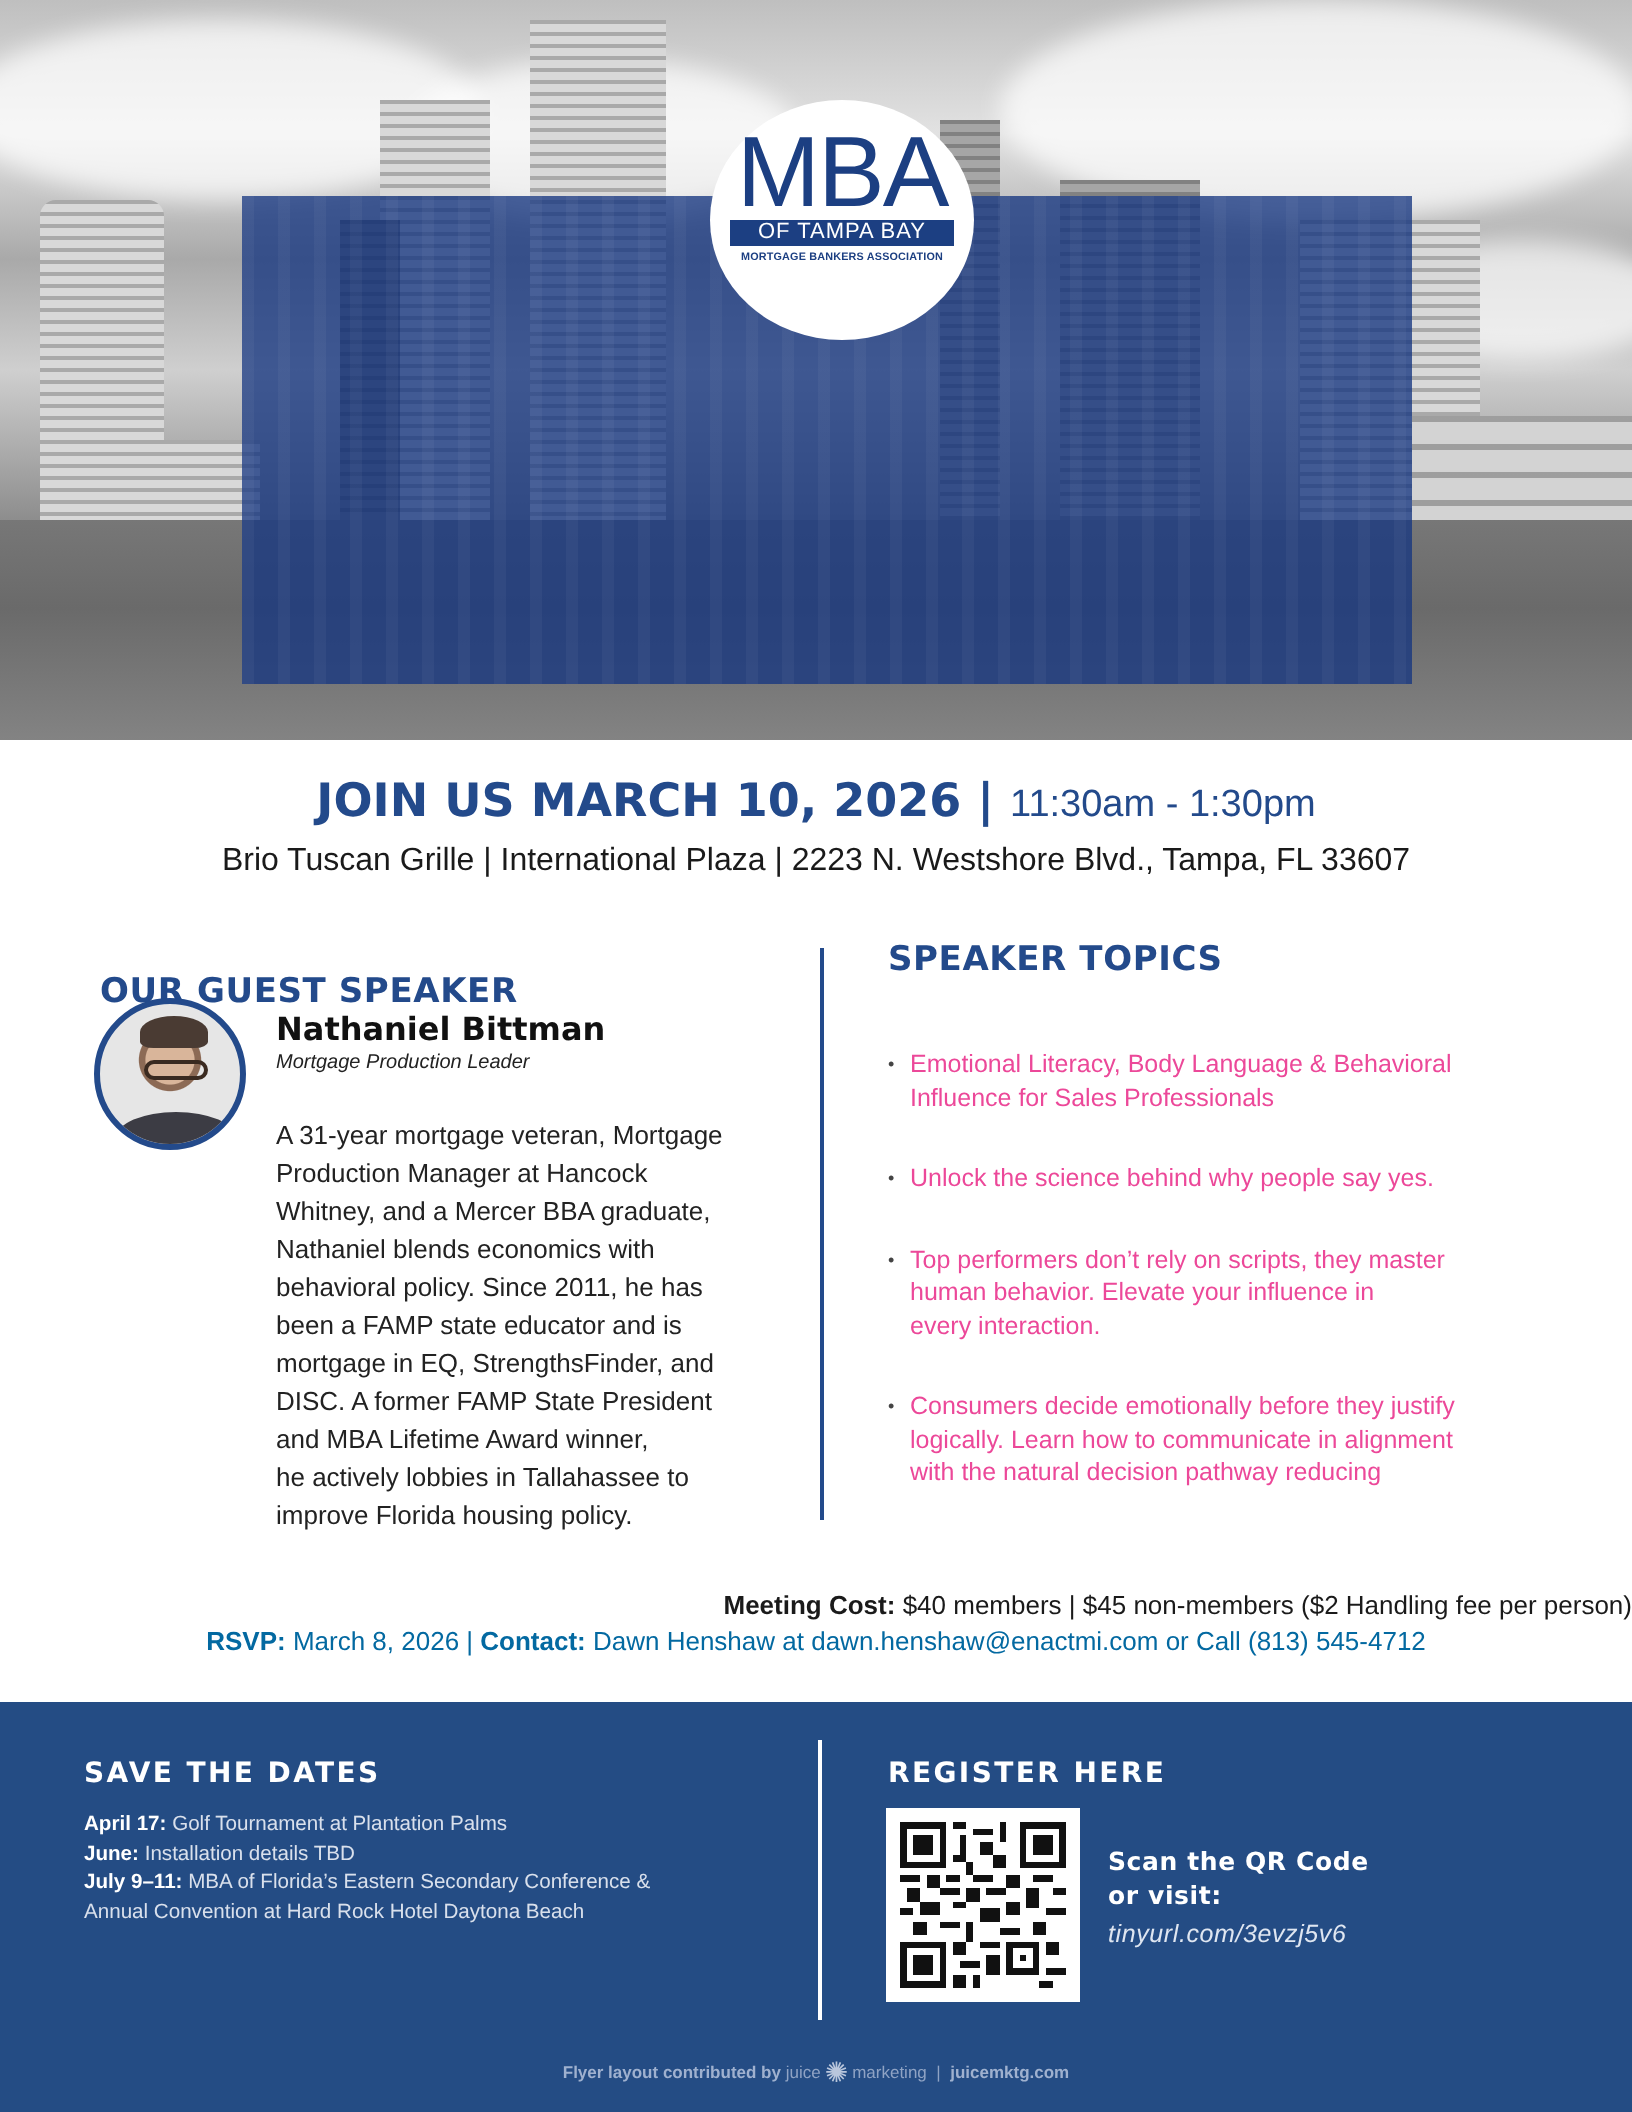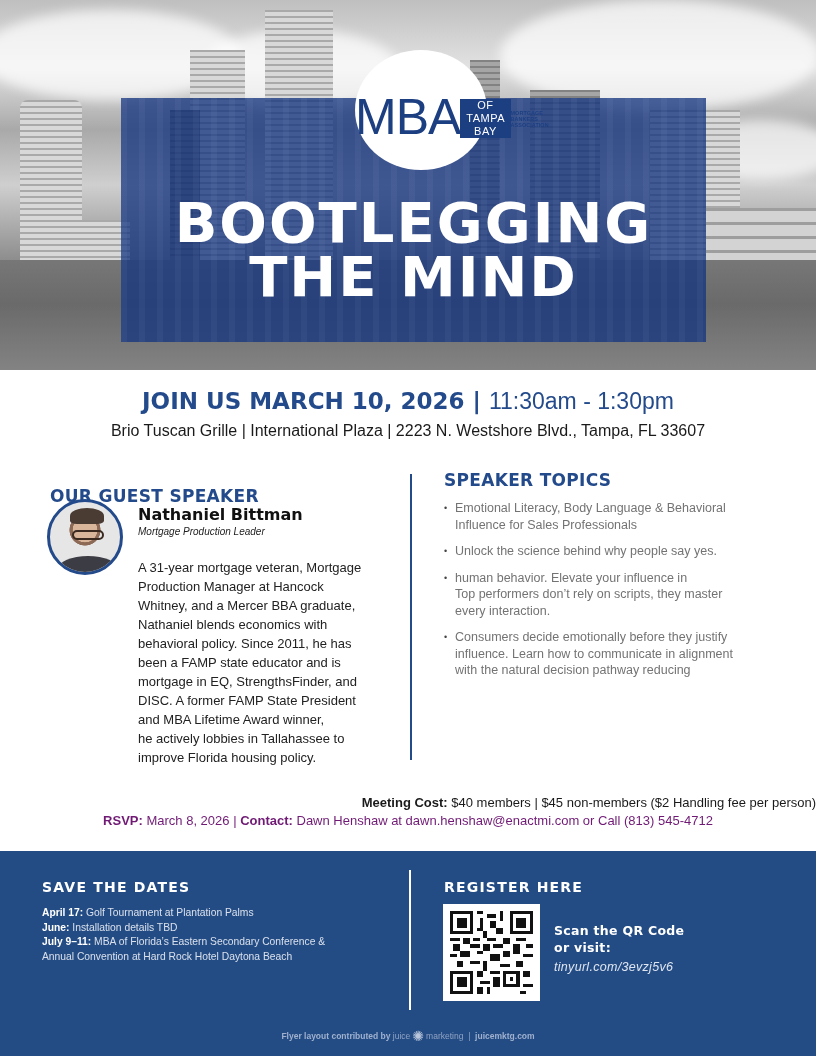--- a/index.html
+++ b/index.html
@@ -22,54 +22,54 @@
 
   .overlay { position: absolute; left: 121px; top: 98px; width: 585px; height: 244px;
              background: rgba(22, 54, 128, 0.78); }
   .overlay::after { content: ""; position: absolute; inset: 0;
              background-image: repeating-linear-gradient(90deg, rgba(255,255,255,0.04) 0 6px, transparent 6px 18px); }
   .headline { position: absolute; left: 121px; top: 196px; width: 585px; text-align: center;
               color: #ffffff; font-family: "DejaVu Sans", sans-serif; font-weight: bold;
               font-size: 56px; line-height: 54px; letter-spacing: 2px; z-index: 3; }
 
   .logo { position: absolute; left: 355px; top: 50px; width: 132px; height: 120px; border-radius: 50%;
-          background: #ffffff; z-index: 4; display: flex; flex-direction: row; align-items: center; padding-top: 14px; }
+          background: #ffffff; z-index: 4; display: flex; flex-direction: column; align-items: center; padding-top: 14px; }
   .logo-mba { font-family: "Liberation Sans", sans-serif; font-size: 50px; line-height: 44px; color: #1c3f82; letter-spacing: -1px; }
   .logo-bar { margin-top: 2px; background: #1c3f82; color: #fff; font-size: 11px; line-height: 13px; padding: 0 6px; letter-spacing: 0.5px; width: 112px; text-align: center; }
   .logo-sub { margin-top: 3px; font-size: 5.4px; font-weight: bold; color: #1c3f82; letter-spacing: 0.1px; }
 
   
   .when { position: absolute; left: 0; top: 388px; width: 816px; text-align: center; color: #234a8b; white-space: nowrap; }
   .when-date { font-family: "DejaVu Sans", sans-serif; font-weight: bold; font-size: 23px; }
-  .when-time { font-family: "Liberation Sans", sans-serif; font-size: 23px; margin-left: 8px; }
+  .when-time { font-family: "Liberation Sans", sans-serif; font-size: 19px; margin-left: 8px; }
   .where { position: absolute; left: 0; top: 422px; width: 816px; text-align: center; font-size: 16px; color: #1a1a1a; }
 
   
   .section-title { position: absolute; font-family: "DejaVu Sans", sans-serif; font-weight: bold; font-size: 17px; color: #234a8b; letter-spacing: 0.3px; }
   .avatar { position: absolute; left: 47px; top: 499px; width: 76px; height: 76px; border-radius: 50%;
             border: 3px solid #234a8b; overflow: hidden;
             background: radial-gradient(circle at 50% 40%, #d9b59a 0 22%, #8c6a55 23% 28%, #e6e6e6 29%); }
   .avatar .shirt { position: absolute; left: 8px; bottom: -10px; width: 60px; height: 26px; border-radius: 50% 50% 0 0; background: #3c3c44; }
   .avatar .hair { position: absolute; left: 20px; top: 6px; width: 34px; height: 16px; border-radius: 50% 50% 20% 20%; background: #4a3b33; }
   .avatar .glasses { position: absolute; left: 22px; top: 28px; width: 32px; height: 10px; border: 2px solid #3a2a20; border-radius: 6px; border-left-width: 2px; }
 
   .sp-name { position: absolute; left: 138px; top: 505px; font-family: "DejaVu Sans", sans-serif; font-weight: bold; font-size: 16px; color: #111; }
   .sp-role { position: absolute; left: 138px; top: 526px; font-style: italic; font-size: 10px; color: #222; }
   .sp-bio { position: absolute; left: 138px; top: 558px; width: 250px; font-size: 13px; line-height: 19px; color: #222; }
   .bio-line { display: block; white-space: nowrap; }
 
   .v-divider { position: absolute; left: 410px; top: 474px; width: 2px; height: 286px; background: #234a8b; }
 
   .topics { position: absolute; left: 444px; top: 500px; width: 320px; list-style: none; }
-  .topic { position: relative; padding-left: 11px; font-size: 12.5px; line-height: 16.5px; color: #737373; margin-bottom: 10px; }
+  .topic { position: relative; padding-left: 11px; font-size: 12.5px; line-height: 16.5px; color: #ec4899; margin-bottom: 10px; margin-top: 24px; }
   .topic::before { content: "•"; position: absolute; left: 0; top: 0; font-size: 9px; color: #444; }
   .topic-line { display: block; white-space: nowrap; }
 
   .cost { position: absolute; left: 0; top: 795px; width: 816px; text-align: right; font-size: 13px; color: #1a1a1a; white-space: nowrap; }
-  .rsvp { position: absolute; left: 0; top: 813px; width: 816px; text-align: center; font-size: 13px; color: #701a75; white-space: nowrap; }
+  .rsvp { position: absolute; left: 0; top: 813px; width: 816px; text-align: center; font-size: 13px; color: #0369a1; white-space: nowrap; }
   b { font-weight: bold; }
 
   
   .band { position: absolute; left: 0; top: 851px; width: 816px; height: 205px; background: #244c84; }
   .band-title { position: absolute; font-family: "DejaVu Sans", sans-serif; font-weight: bold; font-size: 14px; color: #ffffff; letter-spacing: 1.2px; }
   .dates { position: absolute; left: 42px; top: 906px; width: 340px; font-size: 10.3px; line-height: 14.5px; color: #d9e0ec; }
   .date-row { display: block; white-space: nowrap; }
   .date-row b { color: #ffffff; }
   .w-divider { position: absolute; left: 409px; top: 870px; width: 2px; height: 140px; background: #ffffff; }
   .qr { position: absolute; left: 443px; top: 904px; width: 97px; height: 97px; background: #ffffff; padding: 7px; }
@@ -95,24 +95,20 @@
   <div class="bldg dark lines" style="left:170px;width:30px;height:150px;"></div>
   <div class="bldg mid lines" style="left:530px;width:70px;height:170px;"></div>
   <div class="bldg lines" style="left:650px;width:90px;height:150px;"></div>
   <div class="bldg mid lines" style="left:470px;width:30px;height:200px;"></div>
   <div class="bldg lines" style="left:70px;width:60px;height:40px;"></div>
   <div class="waterfront"></div>
   <div class="bridge"></div>
   <div class="water"></div>
 
   <div class="overlay"></div>
-  <div class="headline">
-    <div>BOOTLEGGING</div>
-    <div>THE MIND</div>
-  </div>
 
   <div class="logo">
     <div class="logo-mba">MBA</div>
     <div class="logo-bar">OF TAMPA BAY</div>
     <div class="logo-sub">MORTGAGE BANKERS ASSOCIATION</div>
   </div>
 </div>
 
 <div class="when">
   <span class="when-date">JOIN US MARCH 10, 2026 |</span><span class="when-time">11:30am - 1:30pm</span>
@@ -146,27 +142,27 @@
 <div class="section-title" style="left:444px;top:470px;">SPEAKER TOPICS</div>
 <ul class="topics">
   <li class="topic">
     <span class="topic-line">Emotional Literacy, Body Language &amp; Behavioral</span>
     <span class="topic-line">Influence for Sales Professionals</span>
   </li>
   <li class="topic">
     <span class="topic-line">Unlock the science behind why people say yes.</span>
   </li>
   <li class="topic">
+    <span class="topic-line">Top performers don’t rely on scripts, they master</span>
     <span class="topic-line">human behavior. Elevate your influence in</span>
-    <span class="topic-line">Top performers don’t rely on scripts, they master</span>
     <span class="topic-line">every interaction.</span>
   </li>
   <li class="topic">
     <span class="topic-line">Consumers decide emotionally before they justify</span>
-    <span class="topic-line">influence. Learn how to communicate in alignment</span>
+    <span class="topic-line">logically. Learn how to communicate in alignment</span>
     <span class="topic-line">with the natural decision pathway reducing</span>
   </li>
 </ul>
 
 <div class="cost">
   <b>Meeting Cost:</b><span> $40 members  |  $45 non-members ($2 Handling fee per person)</span>
 </div>
 <div class="rsvp">
   <b>RSVP:</b><span> March 8, 2026  |  </span><b>Contact:</b><span> Dawn Henshaw at dawn.henshaw@enactmi.com or Call (813) 545-4712</span>
 </div>

